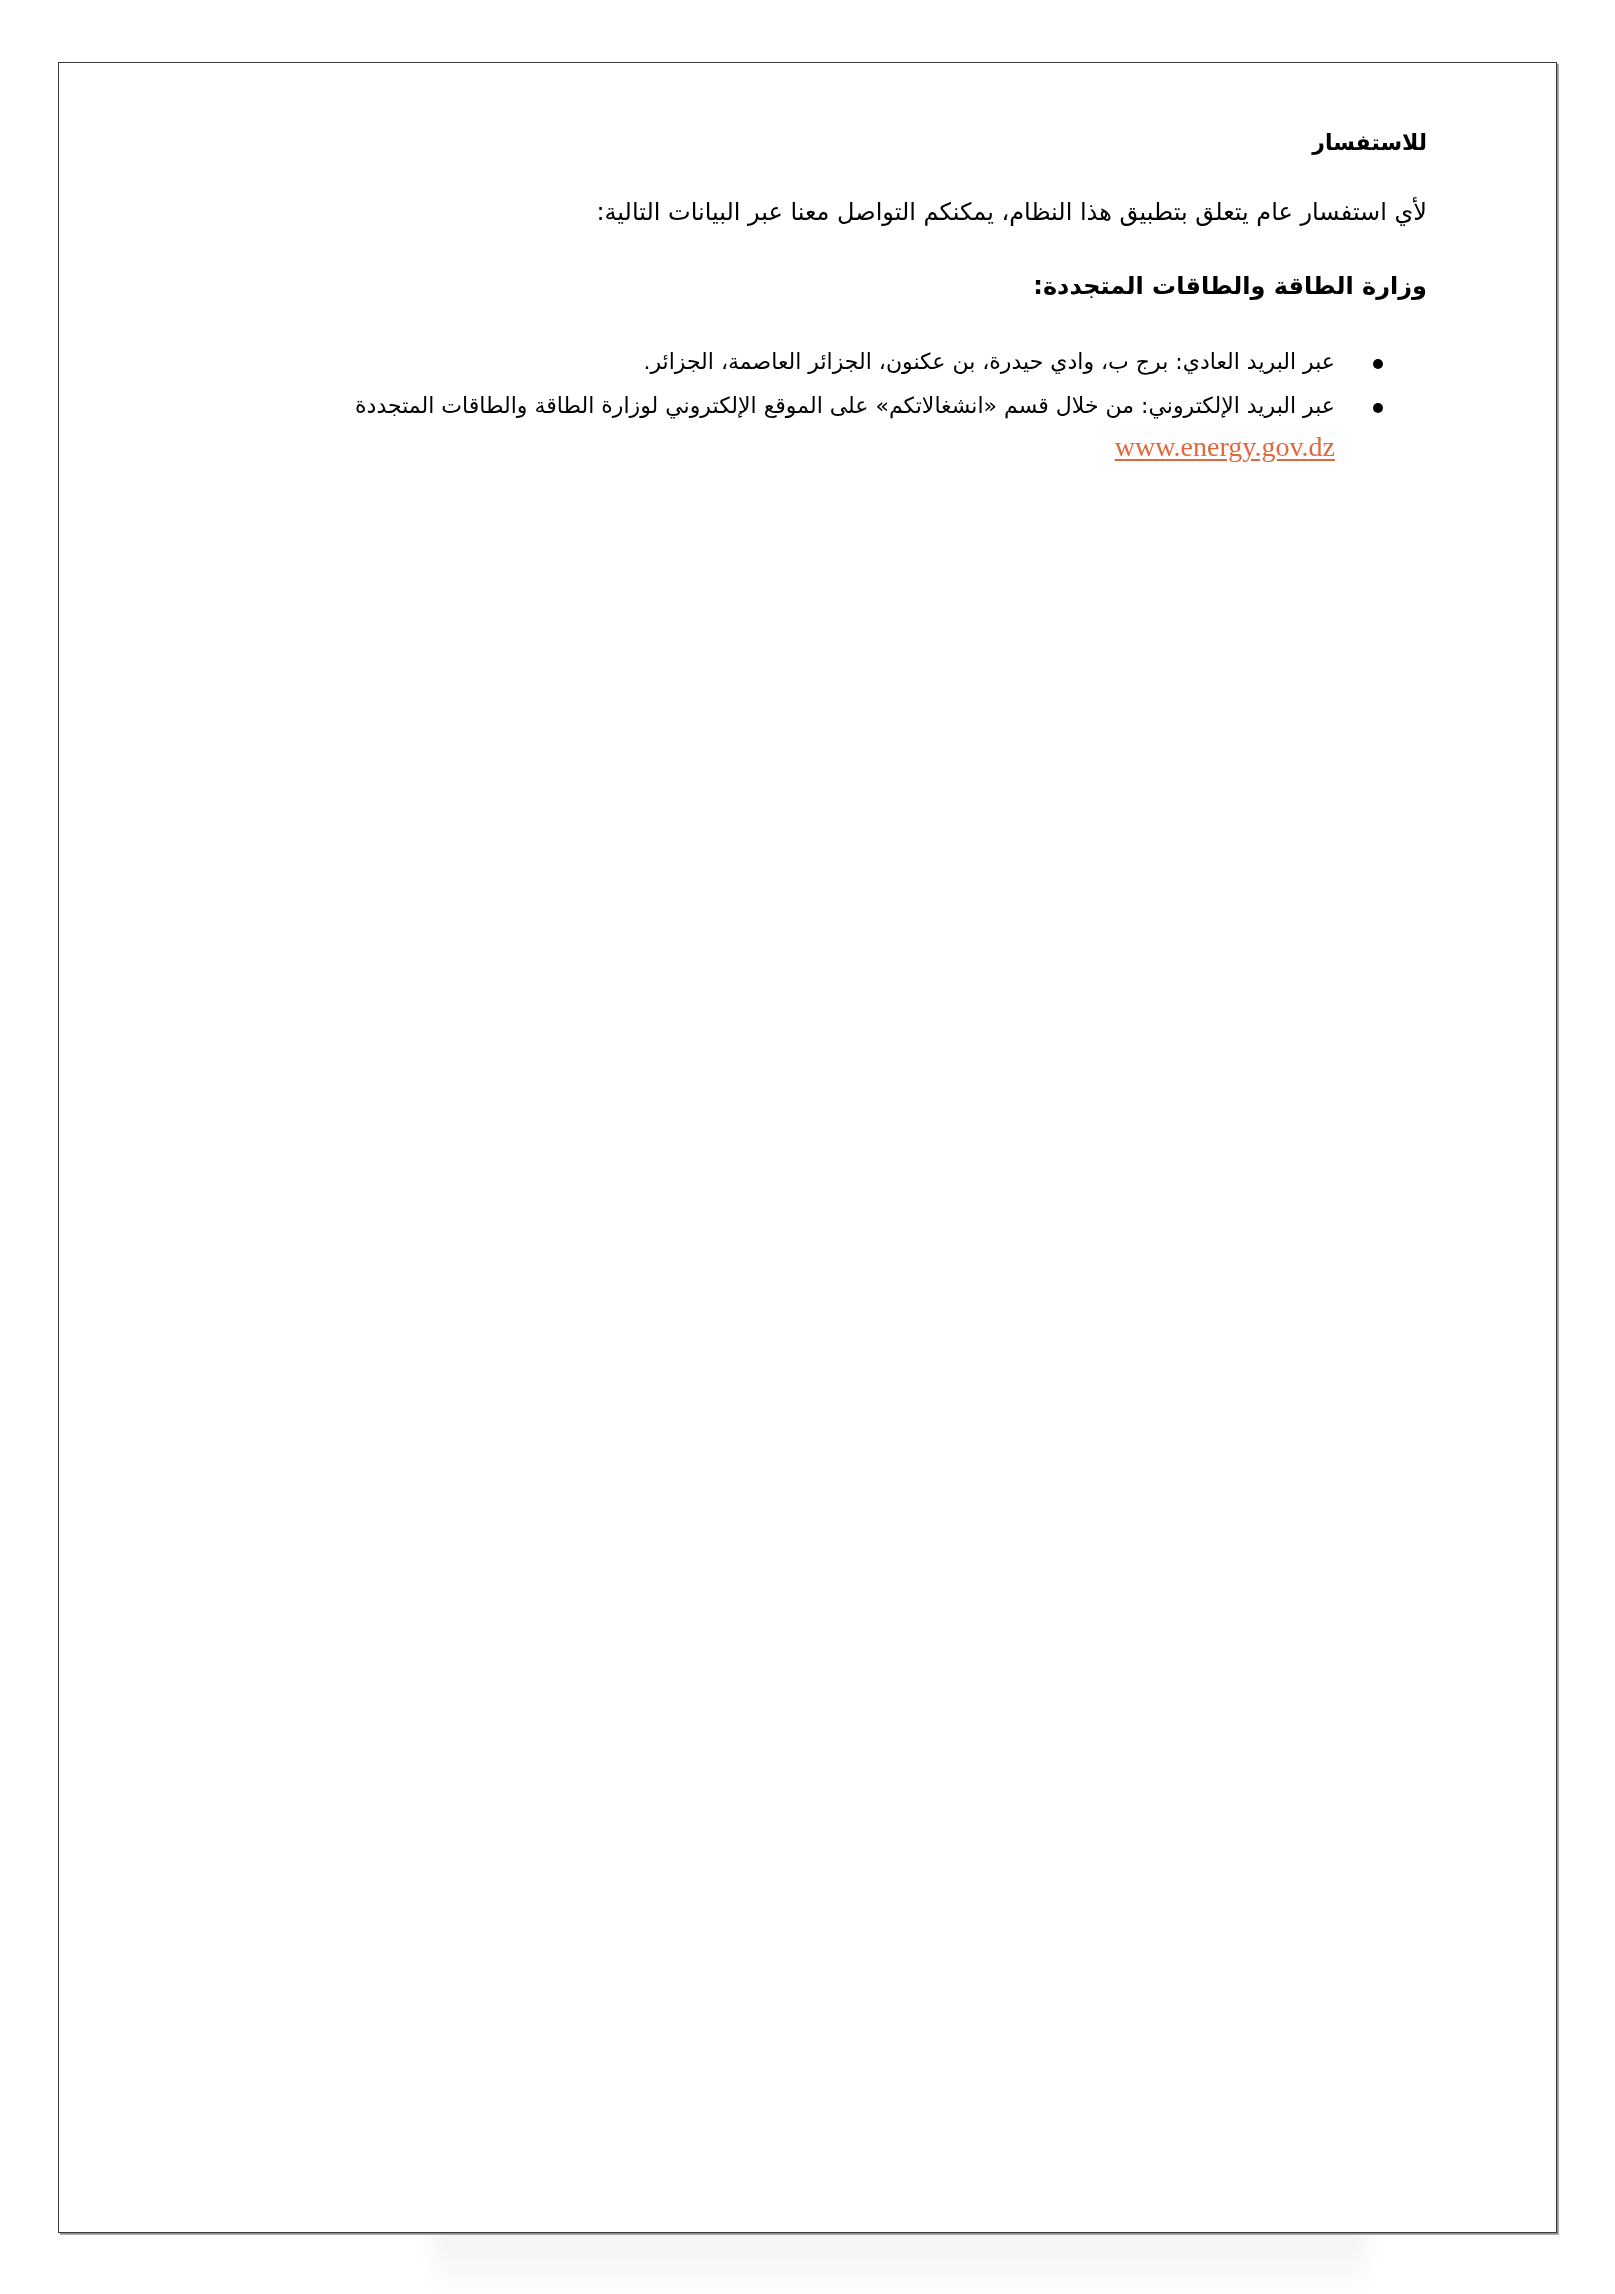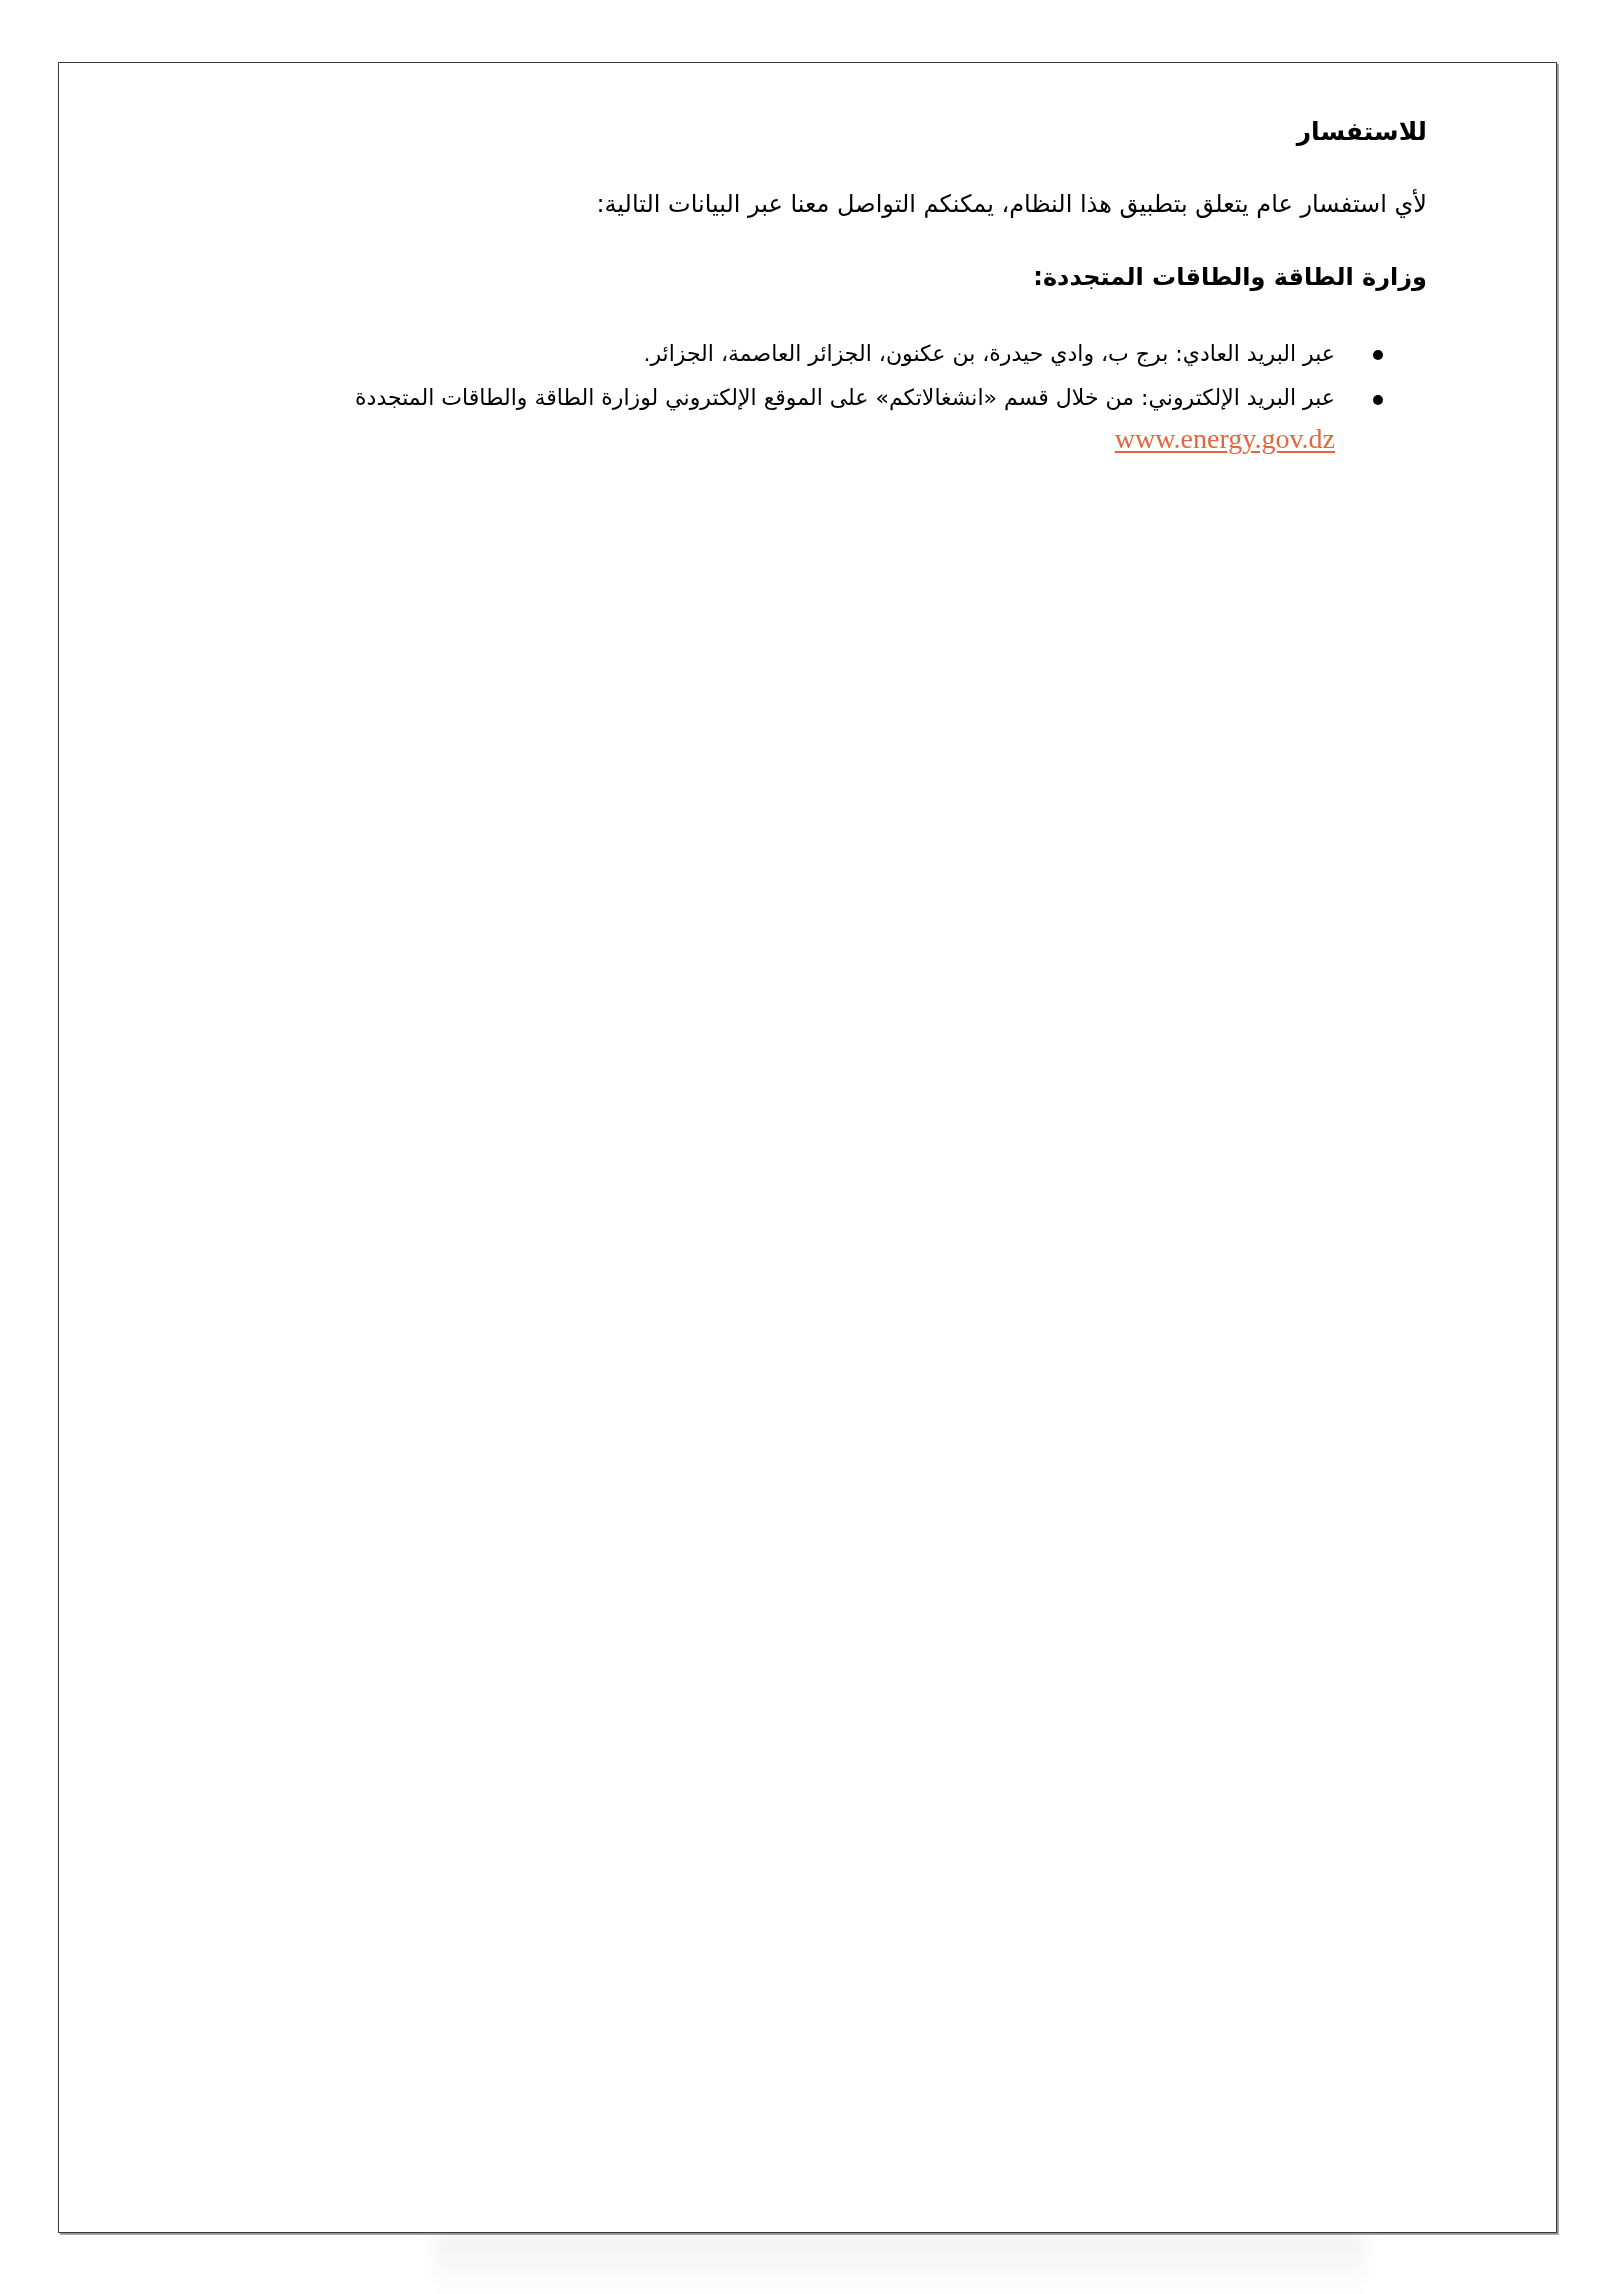--- a/index.html
+++ b/index.html
@@ -49,24 +49,24 @@
     text-align: justify;
     text-align-last: right;
   }
 
   .arabic {
     font-family: "DejaVu Sans", "Liberation Sans", sans-serif;
     color: #000000;
   }
 
   .heading-main {
-    font-size: 25px;
+    font-size: 22px;
     font-weight: bold;
     line-height: 1.15;
-    margin: 0 0 41px 0;
+    margin: 12px 0 41px 0;
     text-align: right;
   }
 
   .para-intro {
     font-size: 24px;
     font-weight: normal;
     line-height: 1.4;
     margin: 0 0 41px 0;
     text-align: left;
   }

